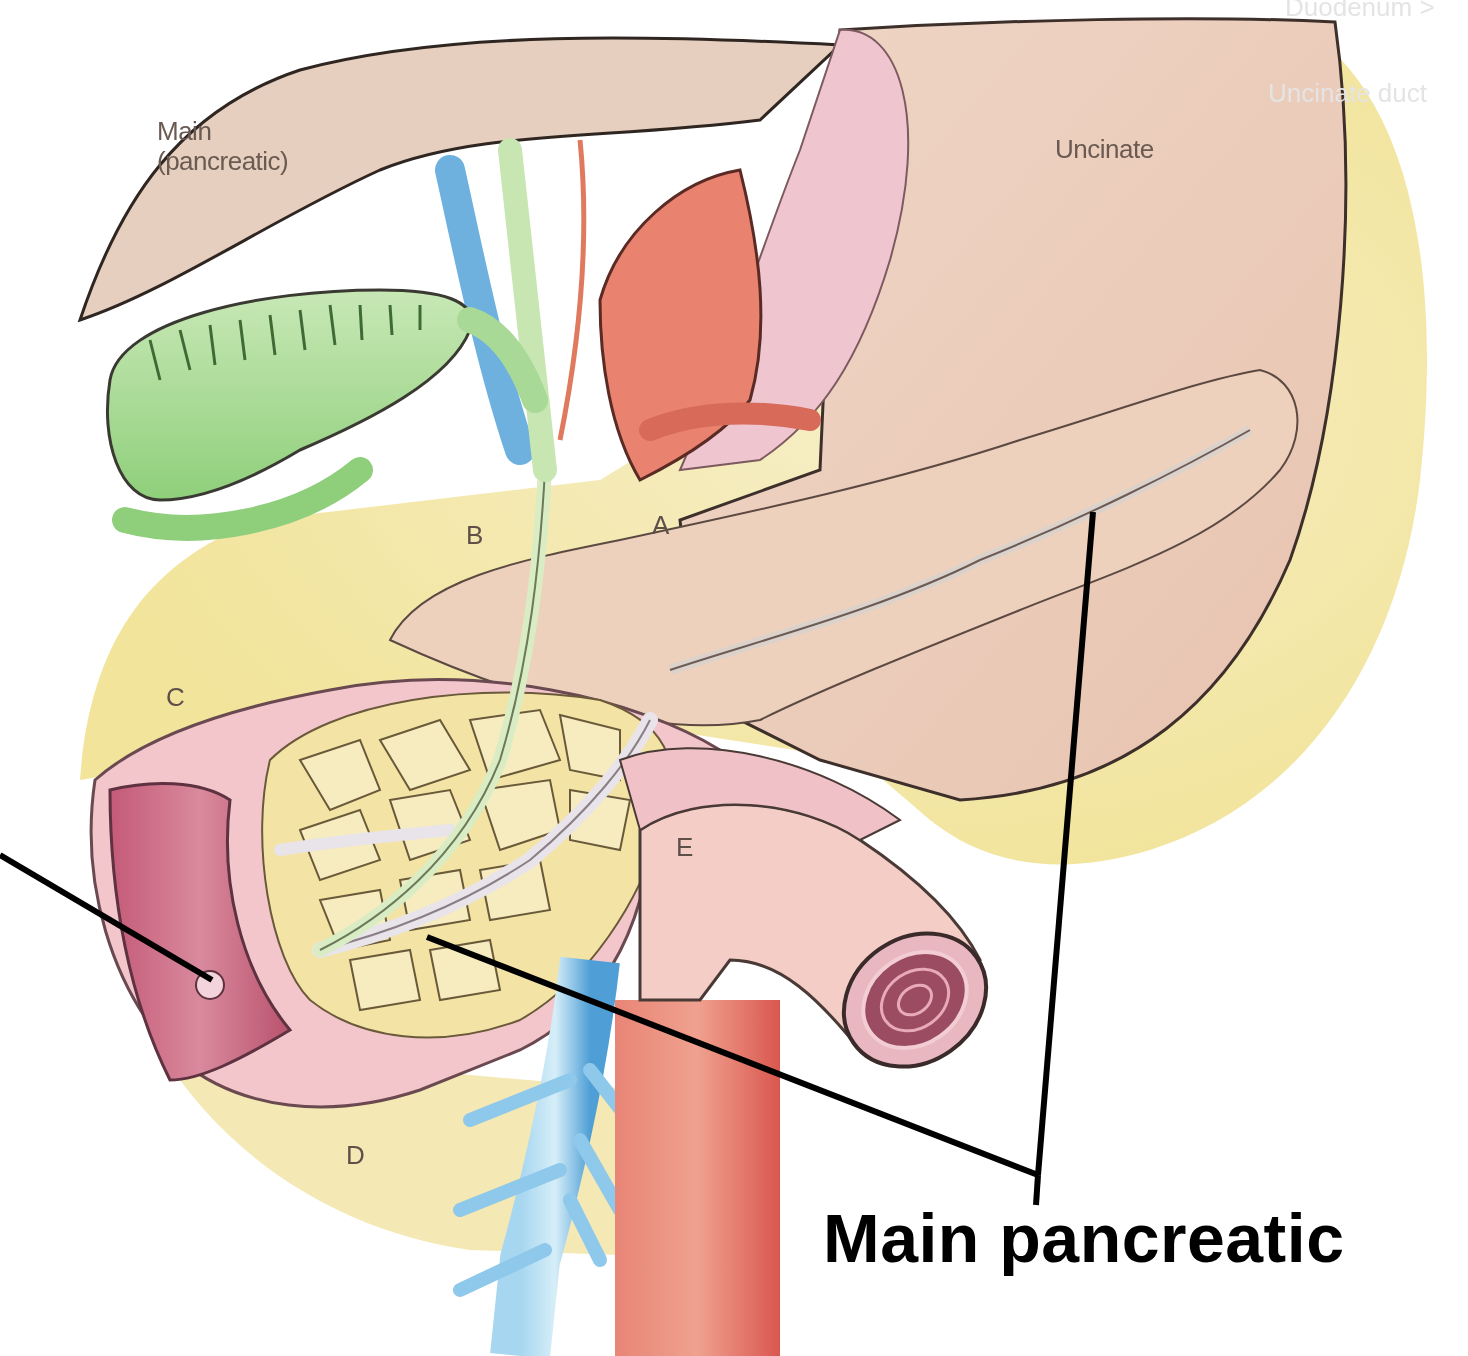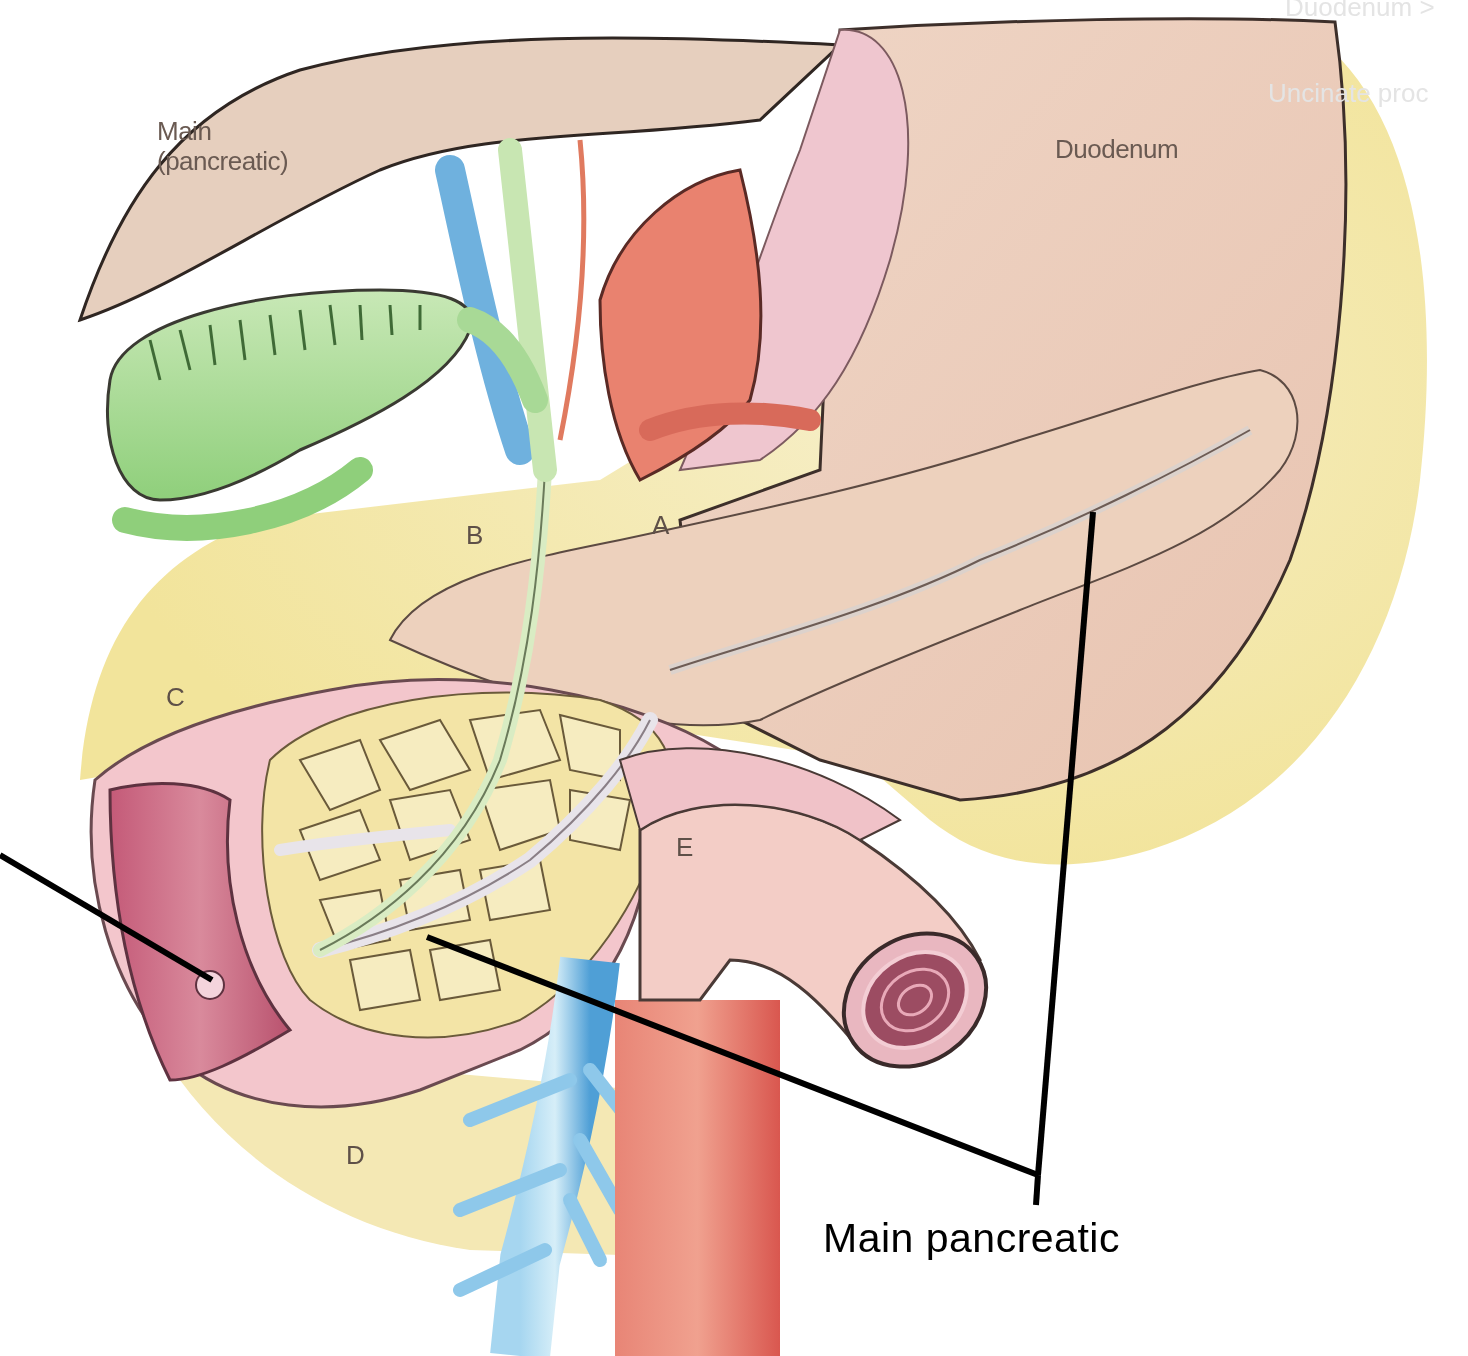--- a/index.html
+++ b/index.html
@@ -2,21 +2,21 @@
 <html><head>
   <meta charset="utf-8">
   <style>
     html, body { margin: 0; padding: 0; background: #ffffff; }
     body { width: 1468px; height: 1356px; overflow: hidden; position: relative; font-family: "Liberation Sans", sans-serif; }
     #canvas { position: absolute; left: 0; top: 0; width: 1468px; height: 1356px; }
     .lbl { position: absolute; white-space: nowrap; font-family: "Liberation Sans", sans-serif; }
     .faint { color: #e4e4e4; font-size: 26px; }
     .organ { color: #6a5a52; font-size: 26px; line-height: 30px; letter-spacing: -0.5px; }
     .region { color: #5e5048; font-size: 26px; }
-    .main-label { color: #000000; font-size: 41px; font-weight: normal; line-height: 56px; letter-spacing: 0.5px; }
+    .main-label { color: #000000; font-size: 68px; font-weight: bold; line-height: 56px; letter-spacing: 0.5px; }
   </style>
 </head>
 <body>
 
 <svg id="canvas" viewBox="0 0 1468 1356" xmlns="http://www.w3.org/2000/svg">
   <defs>
     <radialGradient id="fatGrad" cx="0.6" cy="0.45" r="0.6">
       <stop offset="0" stop-color="#f6eec6"></stop>
       <stop offset="1" stop-color="#f2e49b"></stop>
     </radialGradient>
@@ -129,28 +129,28 @@
   <ellipse cx="915" cy="1000" rx="36" ry="28" transform="rotate(-35 915 1000)" fill="none" stroke="#e8a9b8" stroke-width="3"></ellipse>
   <ellipse cx="915" cy="1000" rx="18" ry="13" transform="rotate(-35 915 1000)" fill="none" stroke="#e8a9b8" stroke-width="3"></ellipse>
 
   <line x1="0" y1="855" x2="212" y2="980" stroke="#000000" stroke-width="6"></line>
   <line x1="1038" y1="1175" x2="427" y2="937" stroke="#000000" stroke-width="6"></line>
   <line x1="1038" y1="1175" x2="1093" y2="512" stroke="#000000" stroke-width="6"></line>
   <line x1="1038" y1="1175" x2="1036" y2="1205" stroke="#000000" stroke-width="6"></line>
 </svg>
 
 <div class="lbl faint" style="left:1285px; top:-8px;">Duodenum &gt;</div>
-<div class="lbl faint" style="left:1268px; top:78px;">Uncinate proc</div>
+<div class="lbl faint" style="left:1268px; top:78px;">Uncinate duct</div>
 
 <div class="lbl organ" style="left:157px; top:116px;">
   <div>Main</div>
   <div>(pancreatic)</div>
 </div>
 
-<div class="lbl organ" style="left:1055px; top:134px;">Duodenum</div>
+<div class="lbl organ" style="left:1055px; top:134px;">Uncinate</div>
 
 <div class="lbl region" style="left:652px; top:510px;">A</div>
 <div class="lbl region" style="left:466px; top:520px;">B</div>
 <div class="lbl region" style="left:166px; top:682px;">C</div>
 <div class="lbl region" style="left:346px; top:1140px;">D</div>
 <div class="lbl region" style="left:676px; top:832px;">E</div>
 
 <div class="lbl main-label" style="left:823px; top:1210px;">
   <div>Main pancreatic</div>
 </div>

